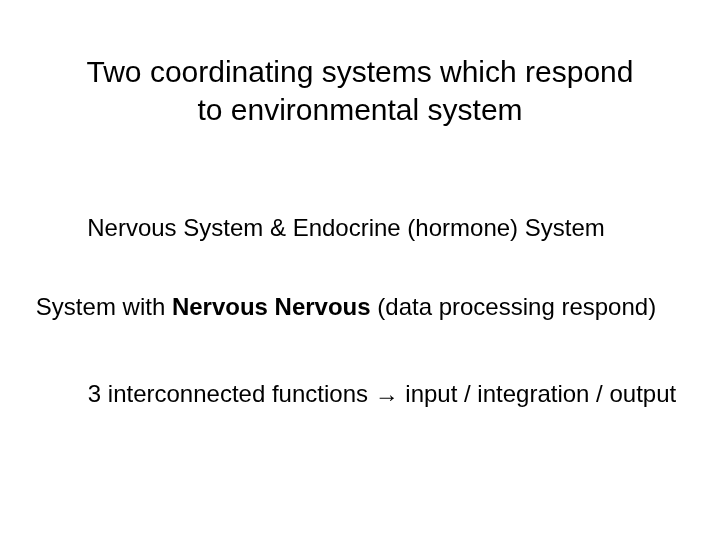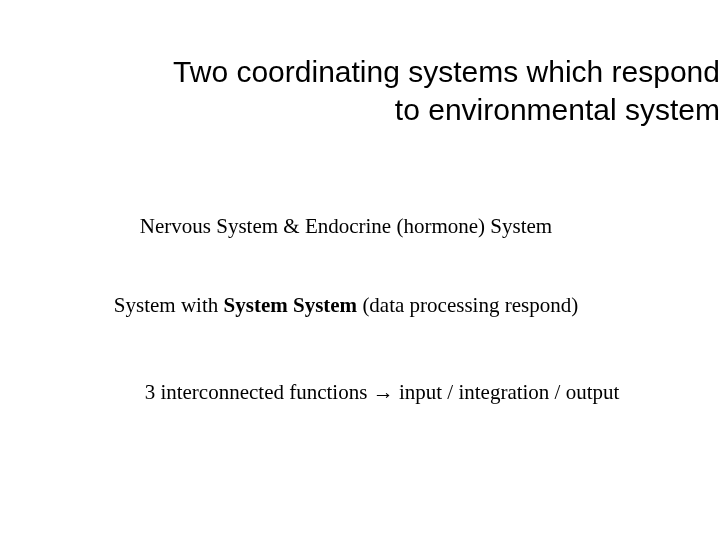--- a/index.html
+++ b/index.html
@@ -18,53 +18,52 @@
     height: 540px;
     background: #ffffff;
     font-family: "Liberation Sans", "DejaVu Sans", sans-serif;
     color: #000000;
   }
   .slide-title {
     position: absolute;
     top: 53px;
     left: 0;
     width: 720px;
-    text-align: right;
+    text-align: center;
     font-size: 30px;
     line-height: 38px;
     font-weight: normal;
     margin: 0;
   }
   .body-line {
     position: absolute;
     left: 0;
     width: 692px;
     text-align: center;
-    font-size: 21px;
+    font-size: 24px;
     line-height: 1;
     margin: 0;
     white-space: nowrap;
-    font-family: Liberation Serif, serif;
   }
   .line-systems  { top: 216px; }
   .line-begin    { top: 295px; }
   .line-functions{ top: 382px; margin-left: 36px; }
   .bold-phrase {
     font-weight: bold;
   }
   .arrow {
     font-weight: bold;
   }
 </style>
 </head>
 <body>
 
 <div class="slide">
 
   <h1 class="slide-title"><span>Two coordinating systems which respond</span><br><span>to environmental system</span></h1>
 
   <p class="body-line line-systems">Nervous System &amp; Endocrine (hormone) System</p>
 
-  <p class="body-line line-begin"><span>System with </span><span class="bold-phrase">System System</span><span> (data processing respond)</span></p>
+  <p class="body-line line-begin"><span>System with </span><span class="bold-phrase">Nervous Nervous</span><span> (data processing respond)</span></p>
 
   <p class="body-line line-functions"><span>3 interconnected functions </span><span class="arrow">→</span><span> input / integration / output</span></p>
 
 </div>
 
 </body></html>

